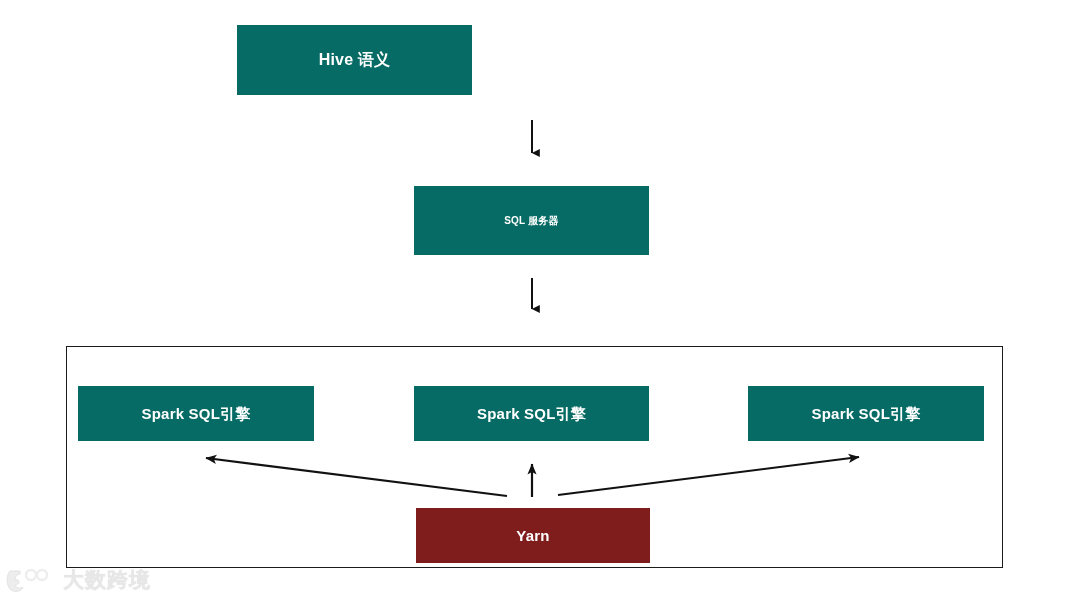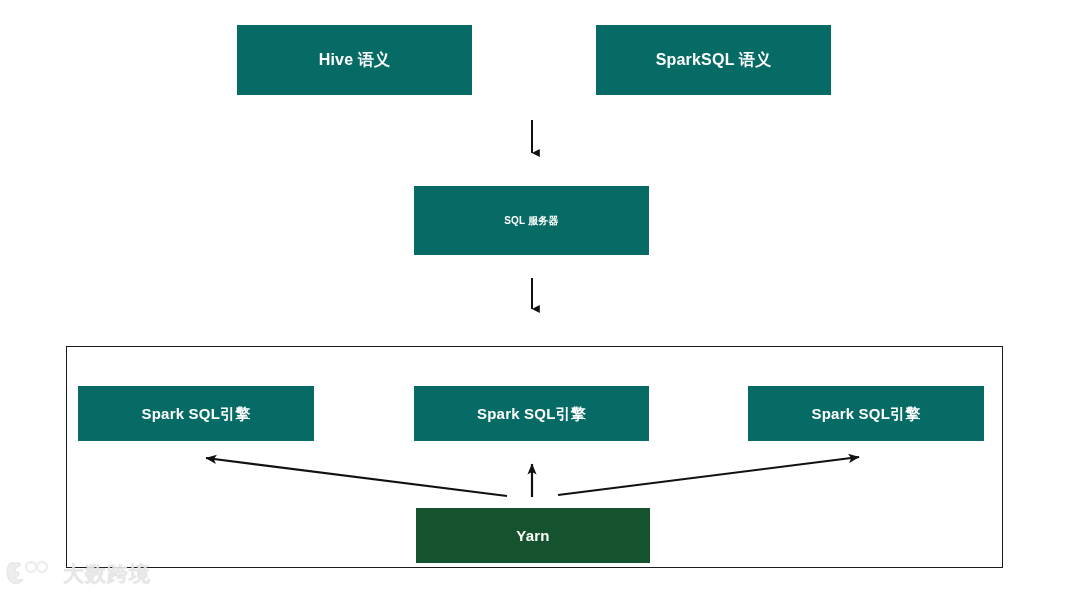--- a/index.html
+++ b/index.html
@@ -28,21 +28,21 @@
     font-weight: bold;
     letter-spacing: 0.2px;
     text-align: center;
     line-height: 1.2;
     -webkit-font-smoothing: antialiased;
   }
   .node-teal {
     background: #056B64;
   }
   .node-gray {
-    background: #14532d;
+    background: #7f1d1d;
   }
 
   
   #node-hive {
     left: 237px;
     top: 25px;
     width: 235px;
     height: 70px;
     font-size: 16px;
   }
@@ -118,21 +118,21 @@
   }
 
   
   #watermark {
     position: absolute;
     left: 4px;
     top: 560px;
     width: 160px;
     height: 34px;
     display: flex;
-    align-items: flex-start;
+    align-items: flex-end;
     gap: 7px;
     opacity: 0.92;
   }
   #watermark-logo {
     flex: 0 0 auto;
   }
   #watermark-text {
     font-size: 21px;
     font-weight: bold;
     color: #e6e6e6;
@@ -143,23 +143,20 @@
 </style>
 </head>
 <body>
 
 <div id="canvas">
 
   <div class="node node-teal" id="node-hive">
     <span>Hive 语义</span>
   </div>
 
-  <div class="node node-teal" id="node-sparksql-semantics">
-    <span>SparkSQL 语义</span>
-  </div>
 
   <div class="node node-teal" id="node-sql-server">
     <span>SQL 服务器</span>
   </div>
 
   <div id="cluster-container"></div>
 
   <div class="node node-teal" id="node-engine-1">
     <span>Spark SQL引擎</span>
   </div>

